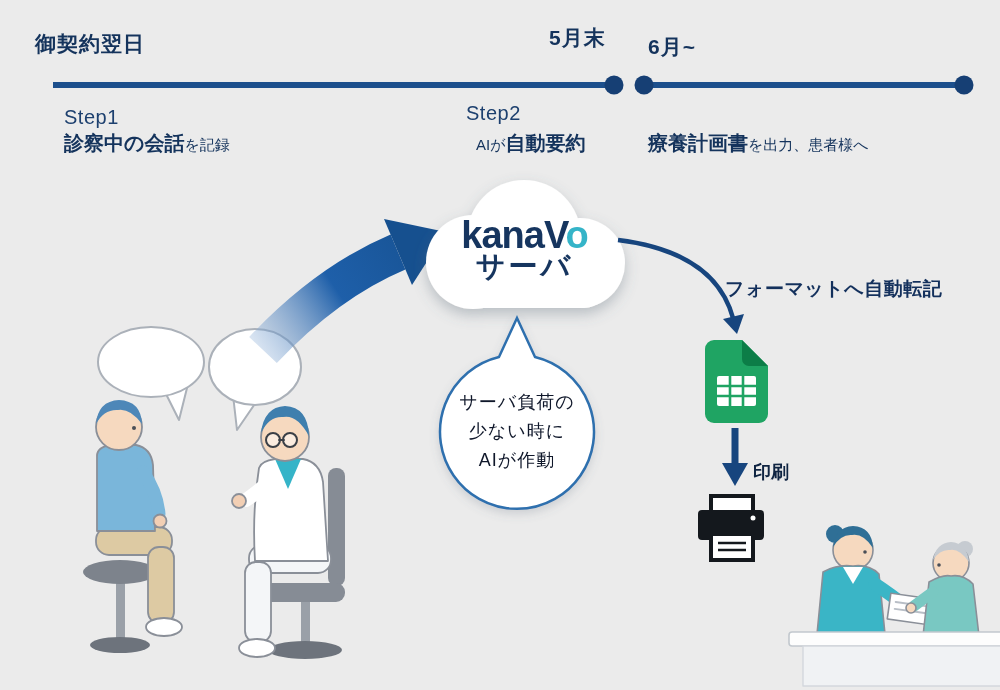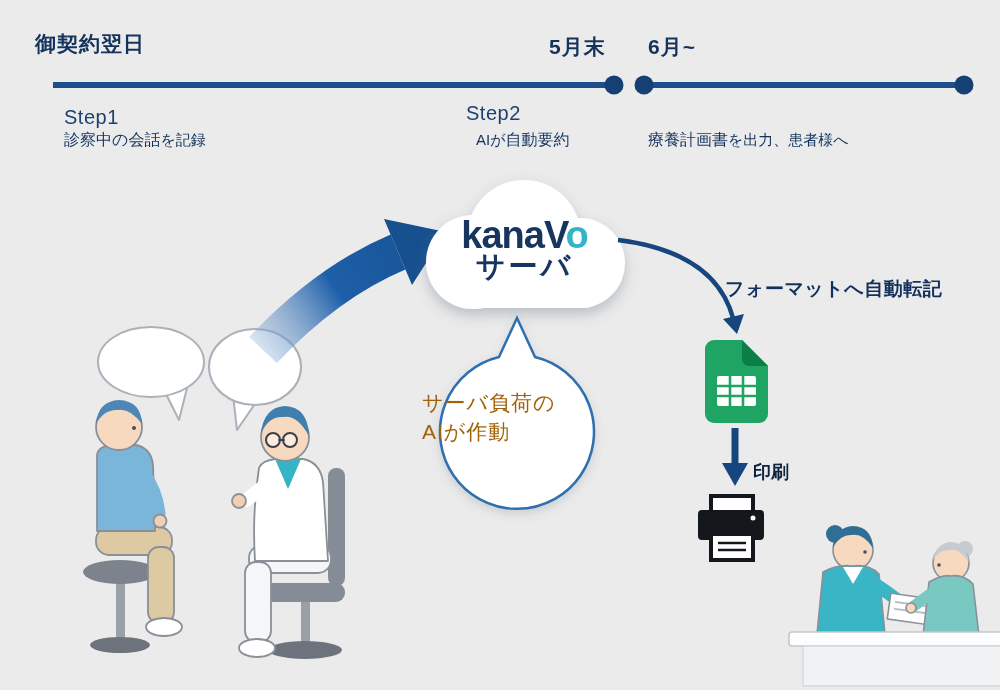--- a/index.html
+++ b/index.html
@@ -9,25 +9,25 @@
     background:#ebebeb;
   }
   .canvas {
     position:relative; width:1000px; height:690px;
     background:#ebebeb; overflow:hidden;margin-left:17px;
   }
   .abs { position:absolute; }
   .milestone { font-size:21px; font-weight:700; color:#14335c; letter-spacing:1px; white-space:nowrap; }
   .step-title { font-size:20px; font-weight:500; color:#1d406f; letter-spacing:.5px; white-space:nowrap; }
   .step-line  { font-size:15px; color:#14335c; white-space:nowrap; }
-  .step-line b { font-size:16px; font-weight:400; }
+  .step-line b { font-size:20px; font-weight:700; }
   .logo { font-size:38px; font-weight:700; color:#16355f; letter-spacing:-1px; line-height:1; }
   .logo .o { color:#35b4c8; }
   .cloud-label { font-size:29px; font-weight:700; color:#16355f; letter-spacing:3px; line-height:1; }
-  .drop-text { font-size:21px; color:#a16207; line-height:29px; letter-spacing:1px; }
+  .drop-text { font-size:18px; color:#0f172a; line-height:29px; text-align:center; letter-spacing:1px; }
   .annot { font-size:19px; font-weight:700; color:#13305c; white-space:nowrap; letter-spacing:.5px; }
   .print-label { font-size:18px; font-weight:700; color:#0f2442; white-space:nowrap; }
   .center { text-align:center; }
 </style>
 </head>
 <body>
 
 <div class="canvas">
 
   <svg class="abs" style="left:0;top:0" width="1000" height="690" viewBox="0 0 1000 690">
@@ -172,21 +172,21 @@
         <circle cx="894" cy="608" r="5" fill="#f6d9bf"></circle>
       </g>
       <g>
         <rect x="772" y="632" width="228" height="14" rx="3" fill="#fdfdfd" stroke="#c2c8ce" stroke-width="1.6"></rect>
         <rect x="786" y="646" width="200" height="40" fill="#f0f2f4" stroke="#d3d8dd" stroke-width="1.4"></rect>
       </g>
     </g>
   </svg>
 
   <div class="abs milestone" style="left:18px;top:30px">御契約翌日</div>
-  <div class="abs milestone" style="left:532px;top:33px">5月末</div>
+  <div class="abs milestone" style="left:532px;top:24px">5月末</div>
   <div class="abs milestone" style="left:631px;top:33px">6月~</div>
 
   <div class="abs step-title" style="left:47px;top:106px">Step1</div>
   <div class="abs step-line" style="left:47px;top:130px">
     <b>診察中の会話</b><span>を記録</span>
   </div>
 
   <div class="abs step-title" style="left:449px;top:102px">Step2</div>
   <div class="abs step-line" style="left:459px;top:130px">
     <span>AIが</span><b>自動要約</b>
@@ -196,20 +196,21 @@
     <b>療養計画書</b><span>を出力、患者様へ</span>
   </div>
 
   <div class="abs logo center" style="left:410px;top:216px;width:195px">
     <span>kanaV</span><span class="o">o</span>
   </div>
   <div class="abs cloud-label center" style="left:410px;top:252px;width:195px">サーバ</div>
 
   <div class="abs drop-text" style="left:405px;top:388px;width:190px">
     <div>サーバ負荷の</div>
+    <div>少ない時に</div>
     <div>AIが作動</div>
   </div>
 
   <div class="abs annot" style="left:708px;top:276px">フォーマットへ自動転記</div>
 
   <div class="abs print-label" style="left:736px;top:460px">印刷</div>
 
 </div>
 
 </body></html>

